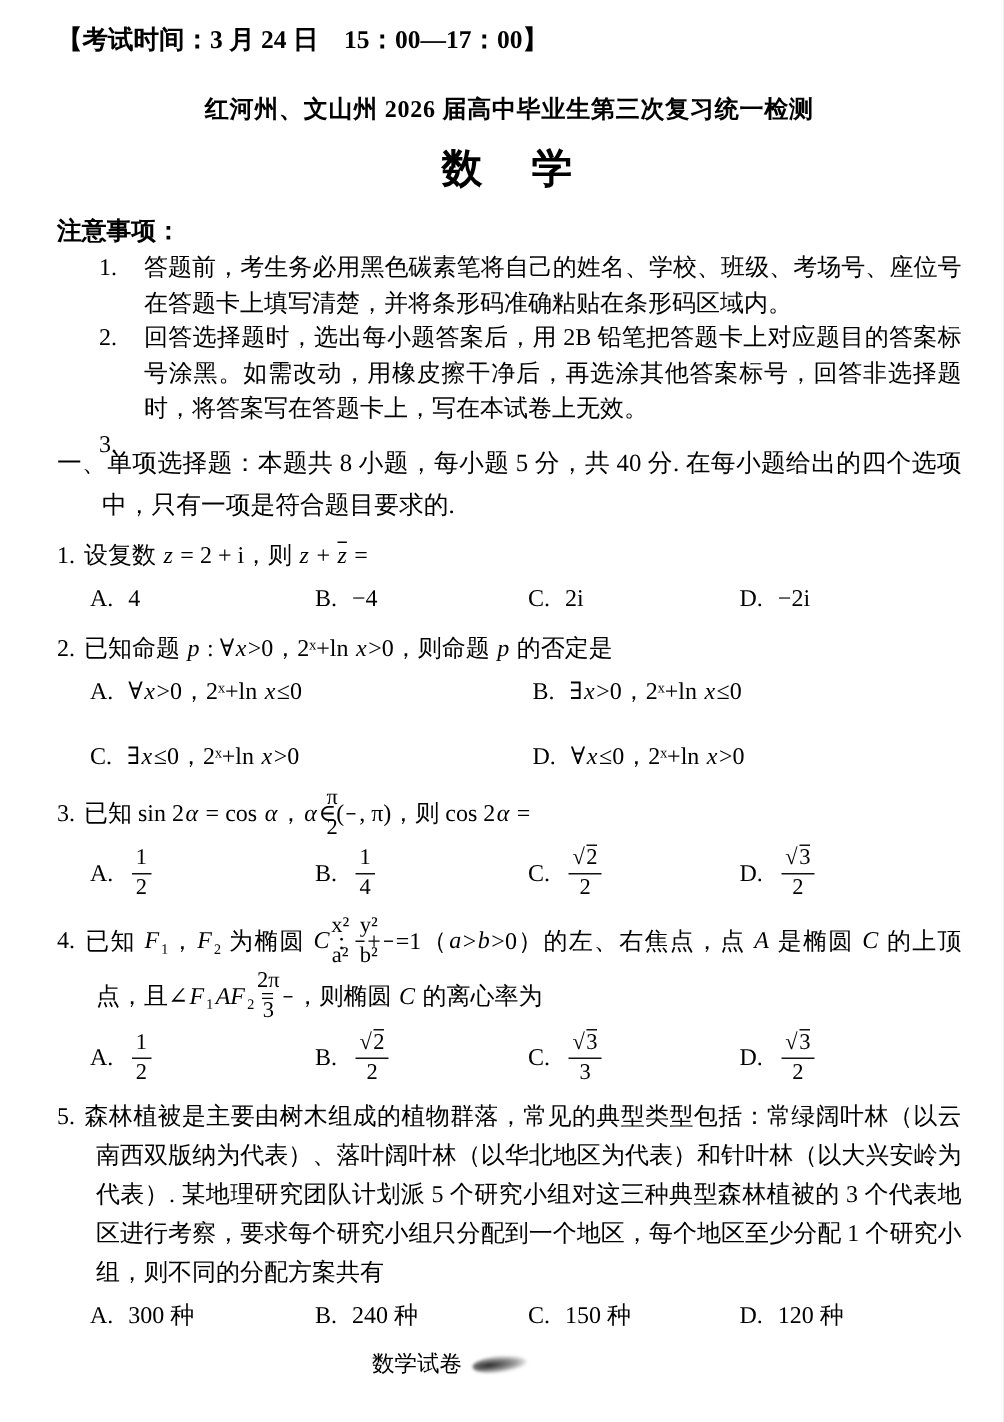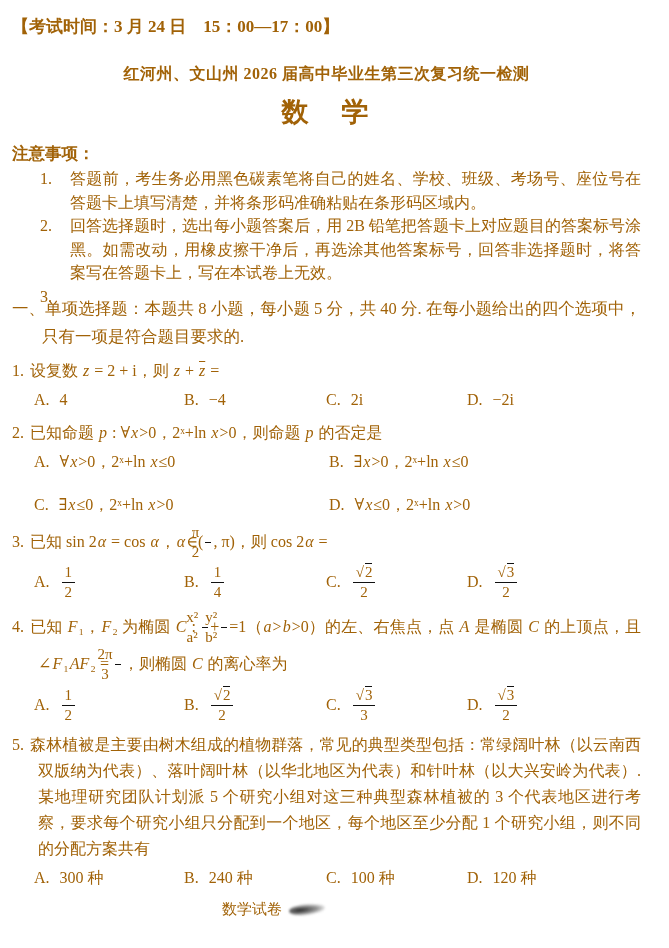--- a/index.html
+++ b/index.html
@@ -1,19 +1,19 @@
 <!DOCTYPE html>
 <html><head>
 <meta charset="utf-8">
 <style>
   html,body{margin:0;padding:0;background:#e8e8e8;}
   .page{
     width:669px;height:948px;overflow:hidden;box-sizing:border-box;
-    margin:0 auto;background:#ffffff;color:#a16207;
-    padding:14px 28px 0 12px;
+    margin:0 auto;background:#ffffff;color:#000000;
+    padding:14px 28px 0 38px;
     font-family:"Liberation Serif","DejaVu Serif","DejaVu Sans",serif;
     font-size:16px;
   }
   .exam-time{font-weight:bold;font-size:17px;line-height:25px;}
   .title{font-size:16px;font-weight:bold;text-align:center;margin:20px 0 0 0;letter-spacing:0.5px;line-height:29px;}
   .subject{font-size:27px;font-weight:bold;text-align:center;margin:7px 0 0 0;letter-spacing:3px;line-height:34px;}
   .notice-heading{font-weight:bold;font-size:16.5px;margin-top:12px;line-height:25px;}
   #notice-list{list-style:none;margin:1px 0 0 0;padding:0 0 0 28px;}
   #notice-list li{position:relative;padding-left:30px;line-height:23.5px;text-align:justify;}
   #notice-list li .li-num{position:absolute;left:0;top:0;}
@@ -133,21 +133,21 @@
                 <span class="fnum">√<span class="vinc">3</span></span>
                 <span class="fden">2</span>
               </span></span></div>
         </div>
       </div>
       <div class="q">
         <div class="q-stem"><span class="q-num">5.</span>森林植被是主要由树木组成的植物群落，常见的典型类型包括：常绿阔叶林（以云南西双版纳为代表）、落叶阔叶林（以华北地区为代表）和针叶林（以大兴安岭为代表）. 某地理研究团队计划派 5 个研究小组对这三种典型森林植被的 3 个代表地区进行考察，要求每个研究小组只分配到一个地区，每个地区至少分配 1 个研究小组，则不同的分配方案共有</div>
         <div class="opts row4">
           <div class="opt"><span class="olabel">A.</span><span class="ocontent">300 种</span></div>
           <div class="opt"><span class="olabel">B.</span><span class="ocontent">240 种</span></div>
-          <div class="opt"><span class="olabel">C.</span><span class="ocontent">100 种</span></div>
+          <div class="opt"><span class="olabel">C.</span><span class="ocontent">150 种</span></div>
           <div class="opt"><span class="olabel">D.</span><span class="ocontent">120 种</span></div>
         </div>
       </div>
     </div>
 
   <div class="footer">
     <span>数学试卷</span>
     <span class="smudge"></span>
   </div>
 </div>

